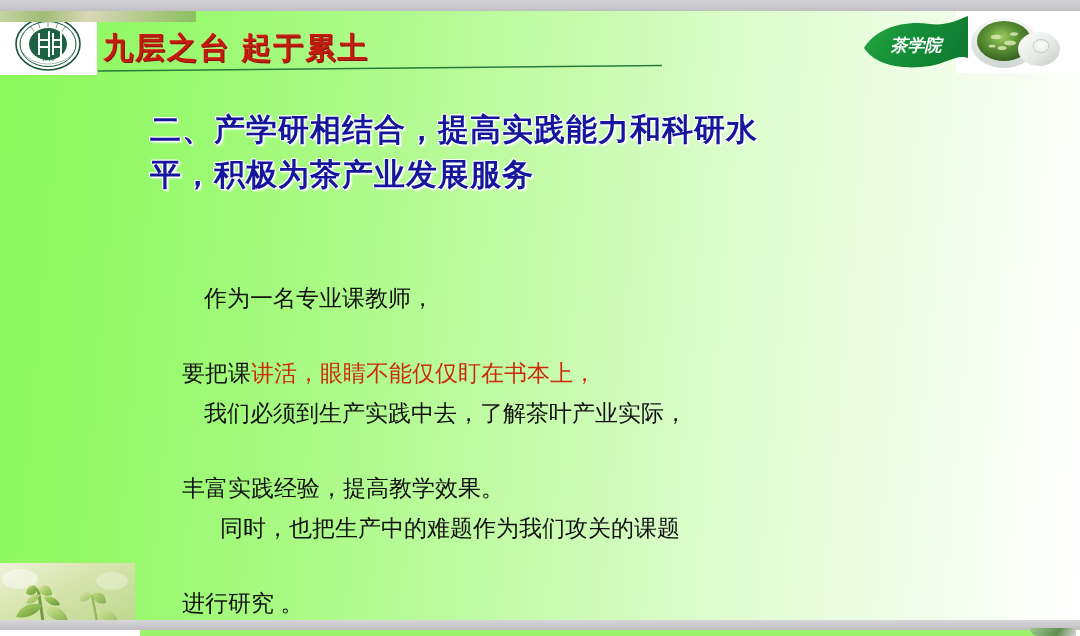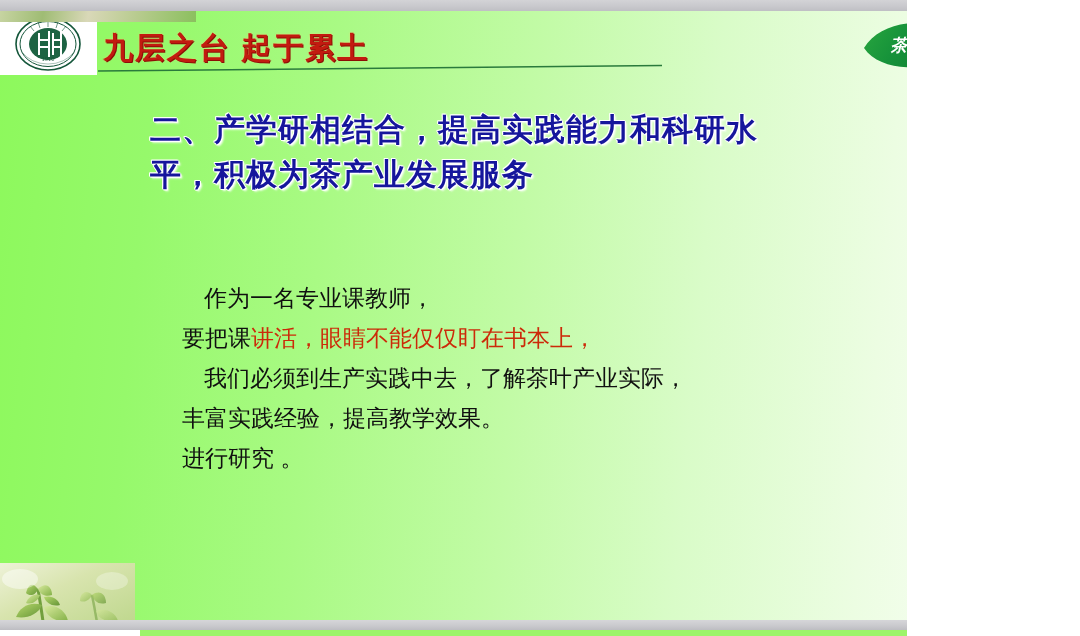--- a/index.html
+++ b/index.html
@@ -6,25 +6,24 @@
     margin: 0;
     padding: 0;
     background: #ffffff;
   }
   body {
     font-family: "Liberation Sans", "DejaVu Sans", sans-serif;
   }
 
   .screen {
     position: relative;
-    width: 868px;
+    width: 1080px;
     height: 636px;
     overflow: hidden;
     background: #ffffff;
-    padding-left: 39px;
   }
 
   
   .chrome-top {
     position: absolute;
     left: 0; top: 0;
     width: 1080px; height: 11px;
     background: linear-gradient(180deg,#d3d3d6 0%, #c9c9cd 55%, #bfbfc4 100%);
     z-index: 40;
   }
@@ -168,21 +167,21 @@
     left: 182px; top: 267px;
     width: 740px;
     font-size: 23px;
     line-height: 40px;
     color: #101010;
     letter-spacing: 0px;
     z-index: 14;
   }
   .body-line { white-space: nowrap; }
   .ind1 { padding-left: 22px; }
-  .ind2 { padding-left: 0px; }
+  .ind2 { padding-left: 0px; margin-top: 35px; }
   .ind3 { padding-left: 38px; }
   .red { color: #cc2a09; }
   .blk { color: #101010; }
 
   
   .bottom-photo {
     position: absolute;
     left: 0; top: 552px;
     width: 135px; height: 68px;
     z-index: 22;
@@ -281,20 +280,21 @@
     <div class="main-title">
       <div>二、产学研相结合，提高实践能力和科研水</div>
       <div>平，积极为茶产业发展服务</div>
     </div>
 
     <div class="body-text" id="body-text">
         <div class="body-line ind1"><span class="blk">作为一名专业课教师，</span></div>
         <div class="body-line ind2"><span class="blk">要把课</span><span class="red">讲活，眼睛不能仅仅盯在书本上，</span></div>
         <div class="body-line ind1"><span class="blk">我们必须到生产实践中去，了解茶叶产业实际，</span></div>
         <div class="body-line ind2"><span class="blk">丰富实践经验，提高教学效果。</span></div>
+        <div class="body-line ind3"><span class="blk">同时，也把生产中的难题作为我们攻关的课题</span></div>
         <div class="body-line ind2"><span class="blk">进行研究 。</span></div>
       </div>
 
     <div class="bottom-photo">
       <svg width="135" height="68" viewBox="0 0 135 68">
         <defs>
           <linearGradient id="bgPh" x1="0" y1="0" x2="1" y2="1">
             <stop offset="0%" stop-color="#eef2d8"></stop>
             <stop offset="40%" stop-color="#d8e4ae"></stop>
             <stop offset="100%" stop-color="#bcd68a"></stop>

